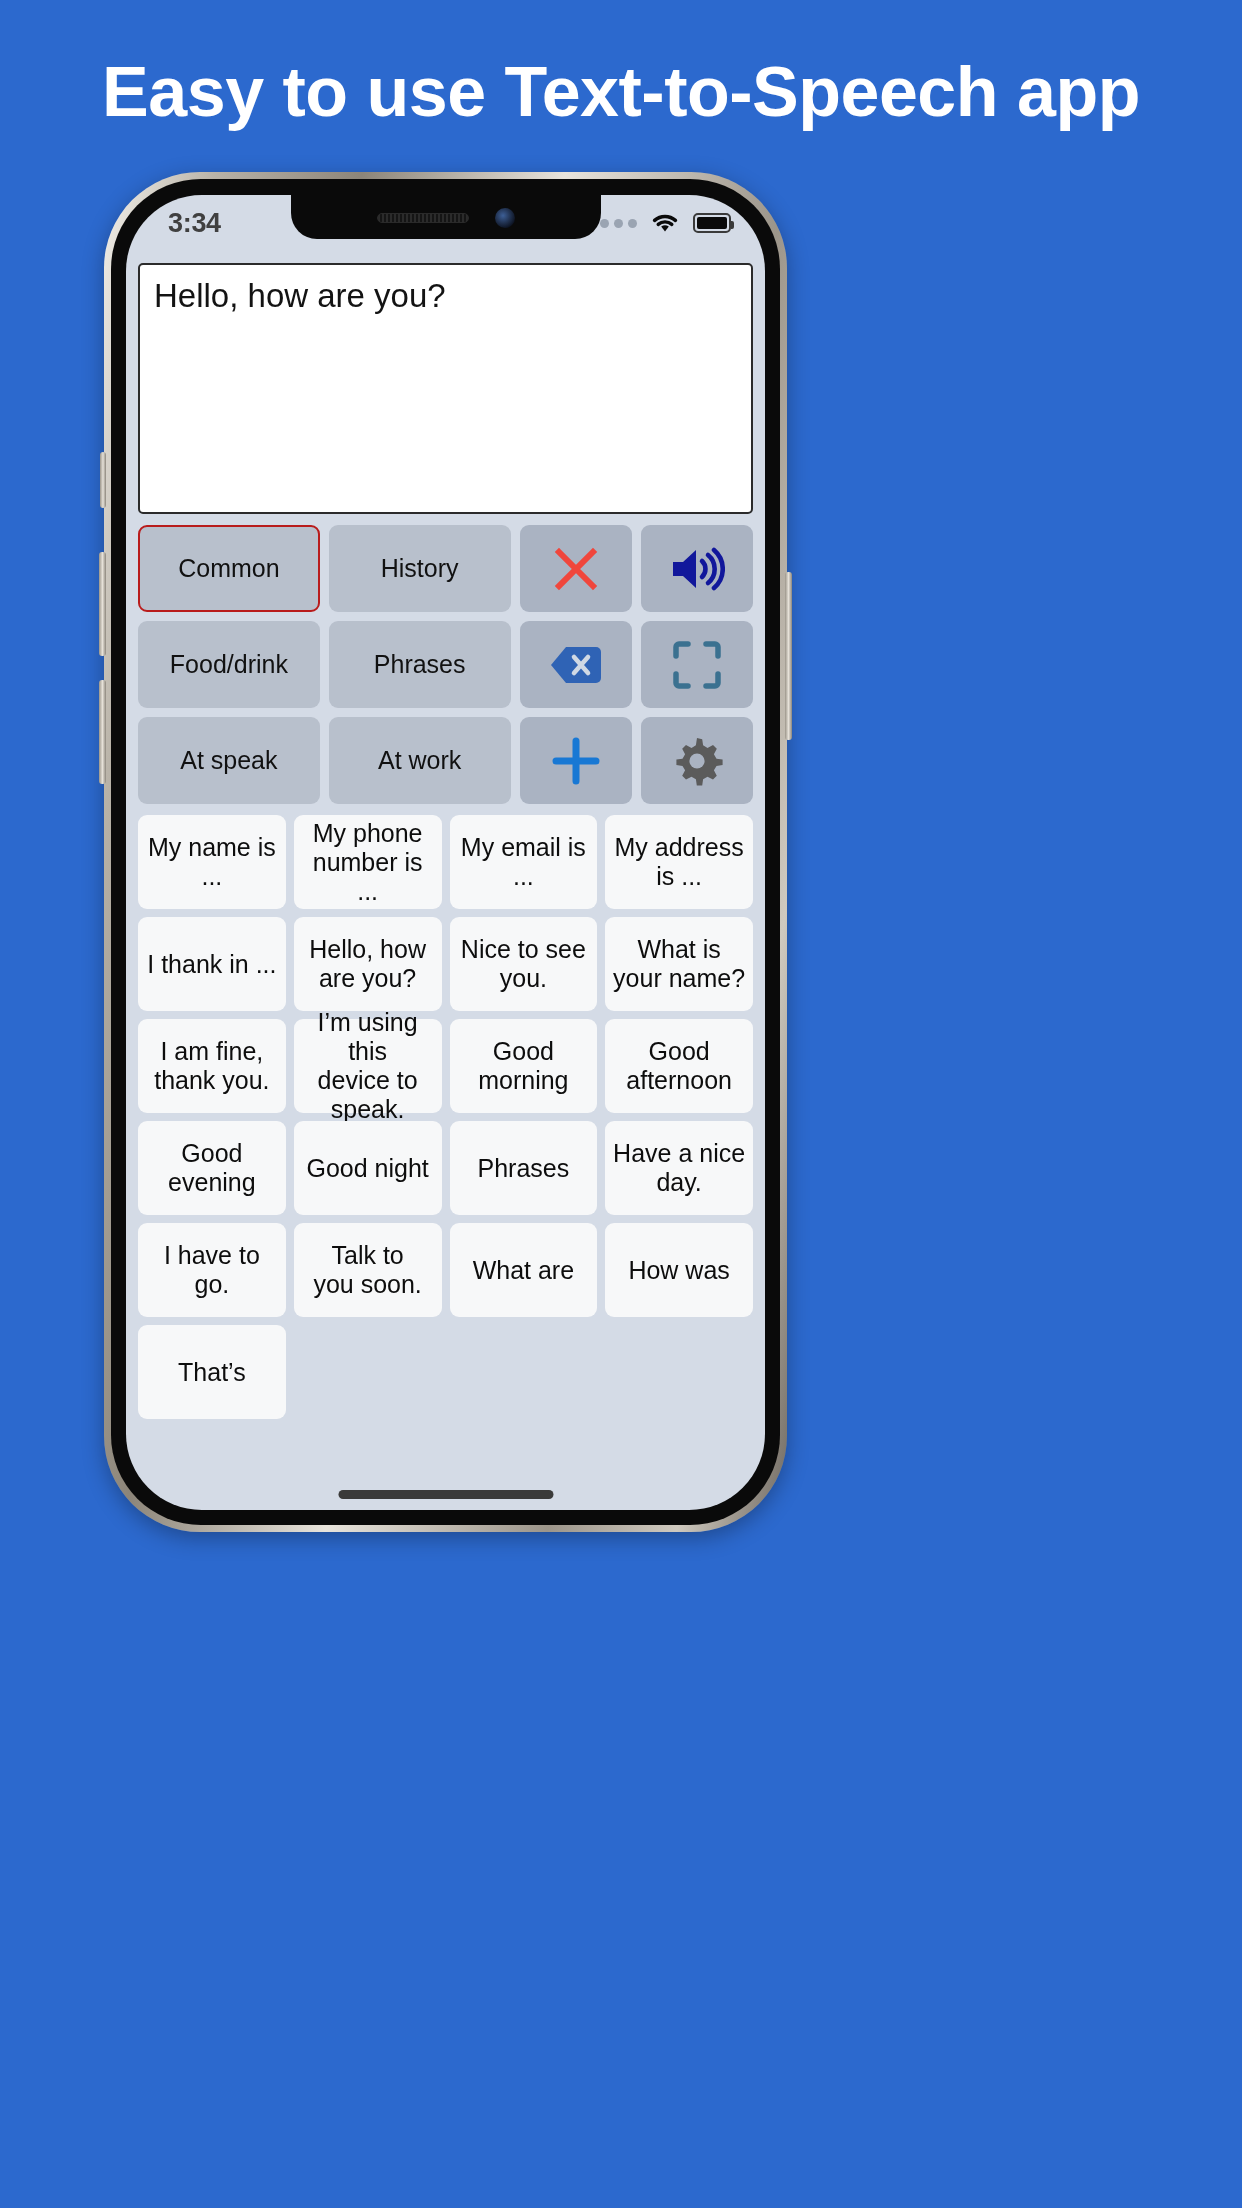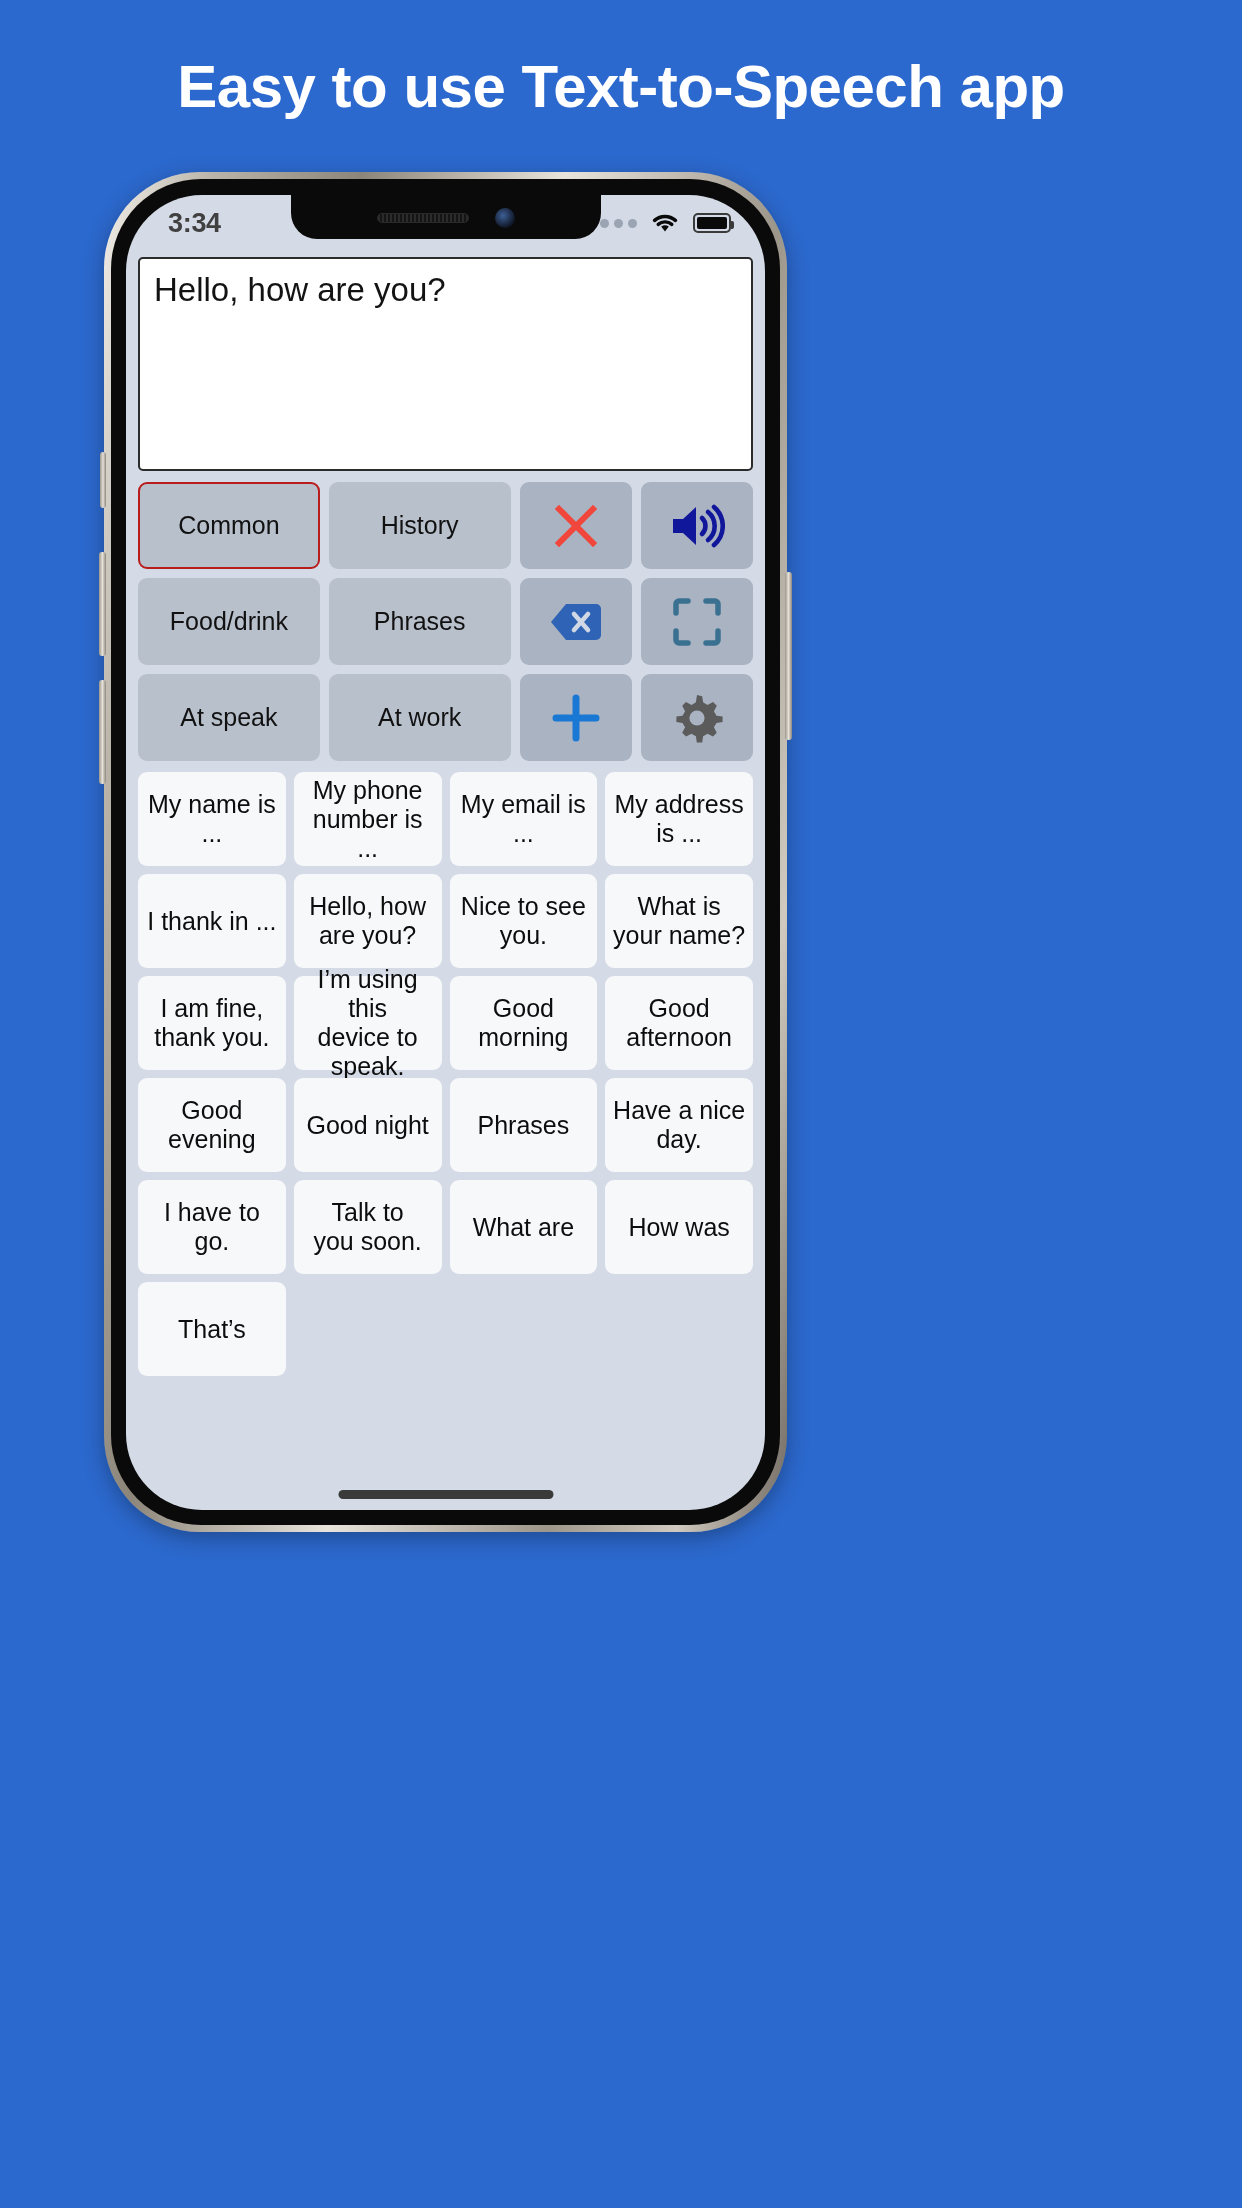--- a/index.html
+++ b/index.html
@@ -9,21 +9,21 @@
     font-family: "Liberation Sans", sans-serif;
     overflow: hidden;
   }
   #stage { position: relative; width: 1242px; height: 2208px; }
 
   
   .headline {
     position: absolute; top: 52px; left: 0; width: 1242px;
     text-align: center;
     color: #ffffff;
-    font-size: 60px;
+    font-size: 70px;
     font-weight: bold;
     letter-spacing: -0.5px;
     white-space: nowrap;
   }
 
   
   .phone {
     position: absolute;
     left: 104px; top: 172px;
     width: 683px; height: 1360px;
@@ -100,22 +100,22 @@
   .battery::after {
     content: ""; position: absolute; right: -5px; top: 6px;
     width: 3px; height: 8px; background: #3a3a3a; border-radius: 0 2px 2px 0;
   }
   .battery i { display: block; width: 100%; height: 100%; background: #0a0a0a; border-radius: 2px; }
 
   
   .app { padding: 0 12px; }
 
   .textbox {
-    margin: 12px 0 0 0;
-    height: 214px;
+    margin: 18px 0 0 0;
+    height: 251px;
     background: #ffffff;
     border: 2px solid #2b2b2b;
     border-radius: 5px;
     padding: 12px 14px;
     font-size: 33px;
     color: #131313;
     line-height: 1.15;
     overflow: hidden;
   }
 

